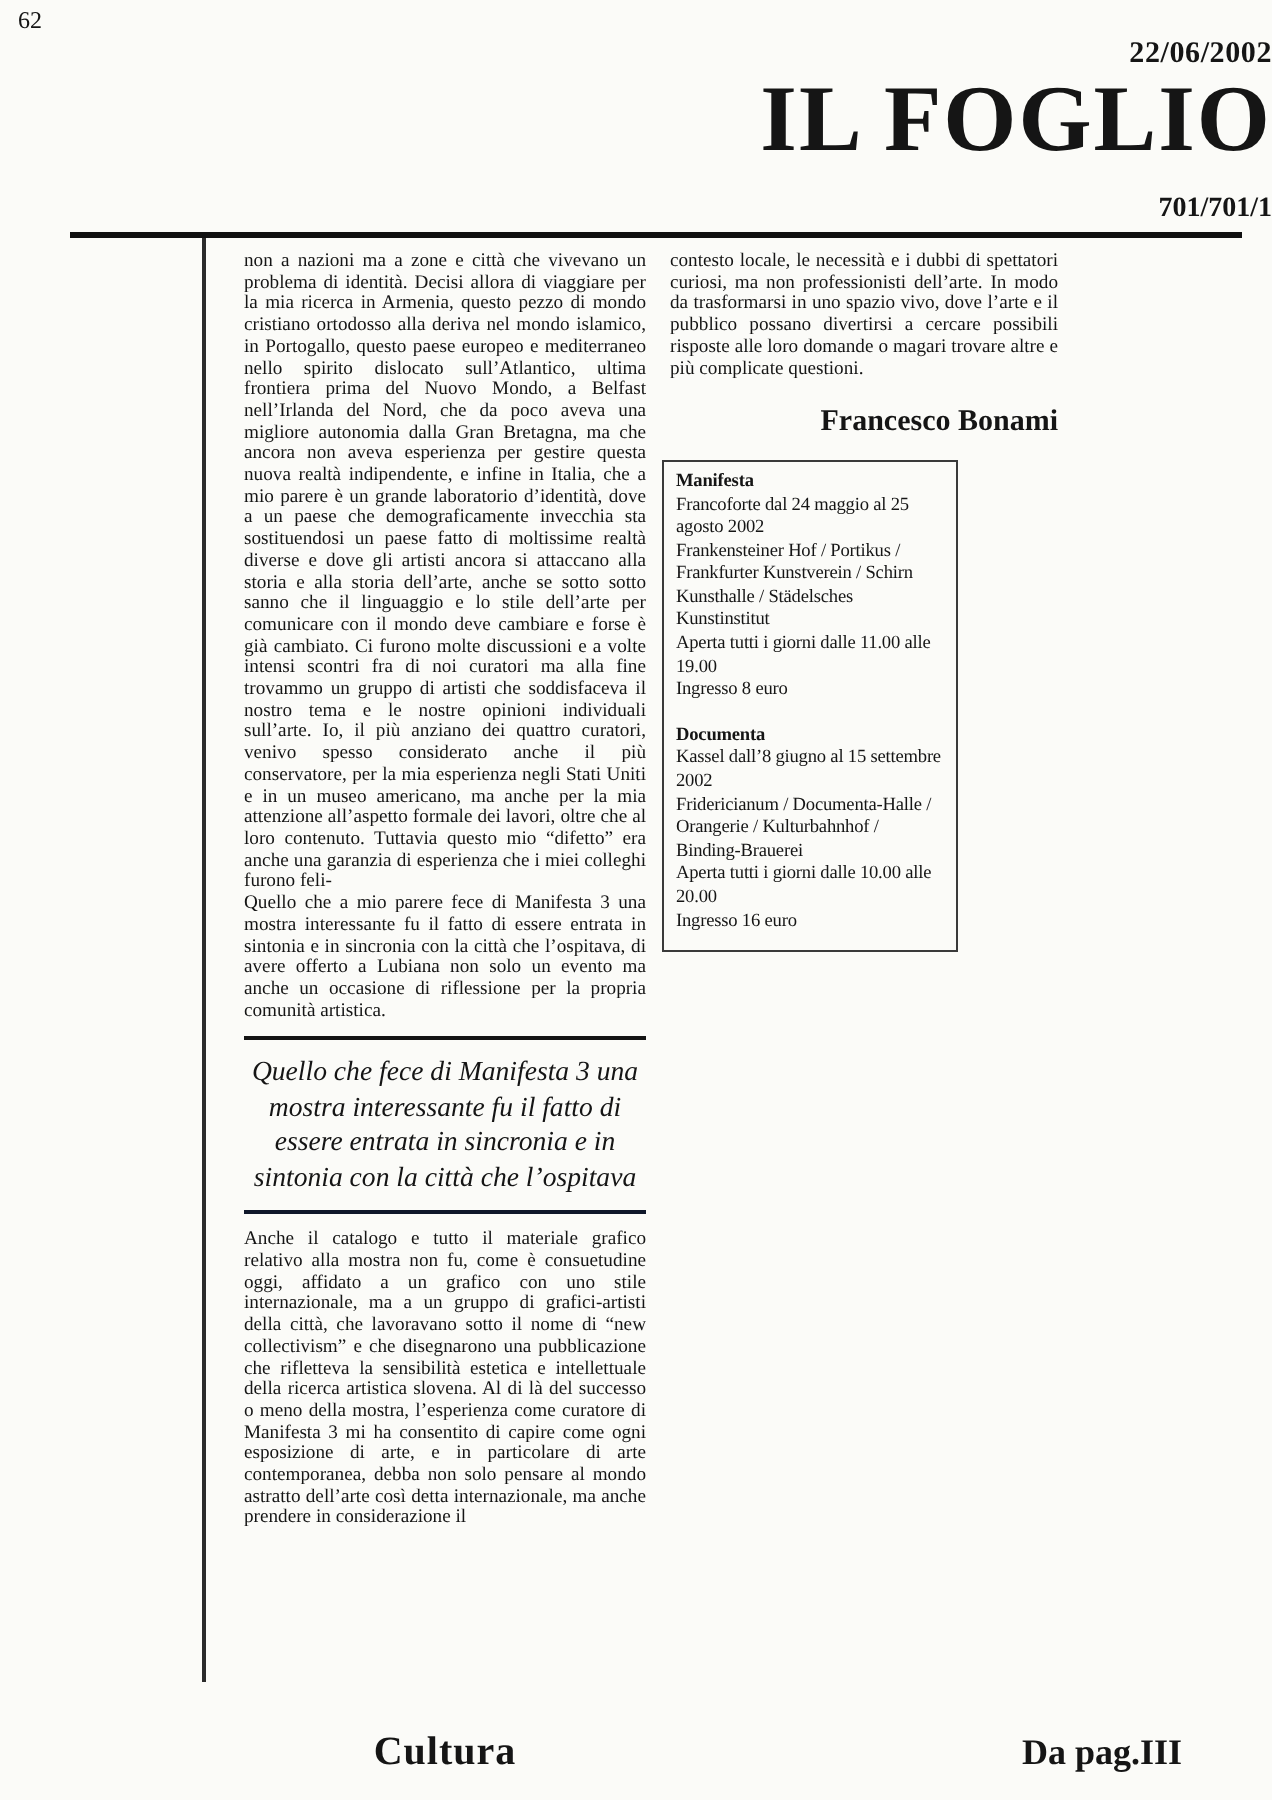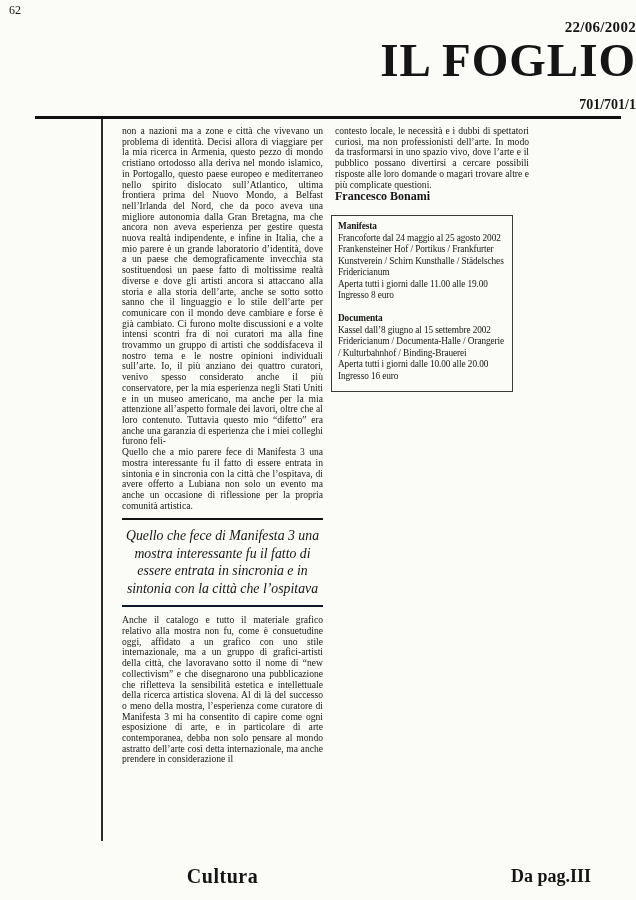--- a/index.html
+++ b/index.html
@@ -32,26 +32,26 @@
     border-top:2px solid #141414;
     border-bottom:2px solid #0f172a;
     padding:7px 3px 8px;
     font-style:italic;
     font-size:13.8px;
     line-height:17.5px;
     text-align:center;
   }
   .after-quote { margin-top:8px; }
 
-  .byline { font-weight:bold; text-align:left; margin-top:1px; font-size:12px; }
+  .byline { font-weight:bold; text-align:right; margin-top:16px; font-size:15px; }
 
   .infobox {
     margin-top:13px;
     margin-left:-4px;
-    width:182px;
+    width:148px;
     border:1px solid #3a3a3a;
     padding:5px 5px 8px 6px;
     font-size:9.3px;
     line-height:11.6px;
     text-align:left;
     letter-spacing:-0.1px;
   }
   .infobox .sec + .sec { margin-top:11px; }
   .infobox .sec-title { font-weight:bold; }
 
@@ -86,21 +86,21 @@
 </div>
 
 <div class="col col-right">
   <p>contesto locale, le necessità e i dubbi di spettatori curiosi, ma non professionisti dell’arte. In modo da trasformarsi in uno spazio vivo, dove l’arte e il pubblico possano divertirsi a cercare possibili risposte alle loro domande o magari trovare altre e più complicate questioni.</p>
   <div class="byline">Francesco Bonami</div>
 
   <div class="infobox">
     <div class="sec">
       <div class="sec-title">Manifesta</div>
       <div>Francoforte dal 24 maggio al 25 agosto 2002</div>
-      <div>Frankensteiner Hof / Portikus / Frankfurter Kunstverein / Schirn Kunsthalle / Städelsches Fridericianum</div>
+      <div>Frankensteiner Hof / Portikus / Frankfurter Kunstverein / Schirn Kunsthalle / Städelsches Kunstinstitut</div>
       <div>Aperta tutti i giorni dalle 11.00 alle 19.00</div>
       <div>Ingresso 8 euro</div>
     </div>
     <div class="sec">
       <div class="sec-title">Documenta</div>
       <div>Kassel dall’8 giugno al 15 settembre 2002</div>
       <div>Fridericianum / Documenta-Halle / Orangerie / Kulturbahnhof / Binding-Brauerei</div>
       <div>Aperta tutti i giorni dalle 10.00 alle 20.00</div>
       <div>Ingresso 16 euro</div>
     </div>

